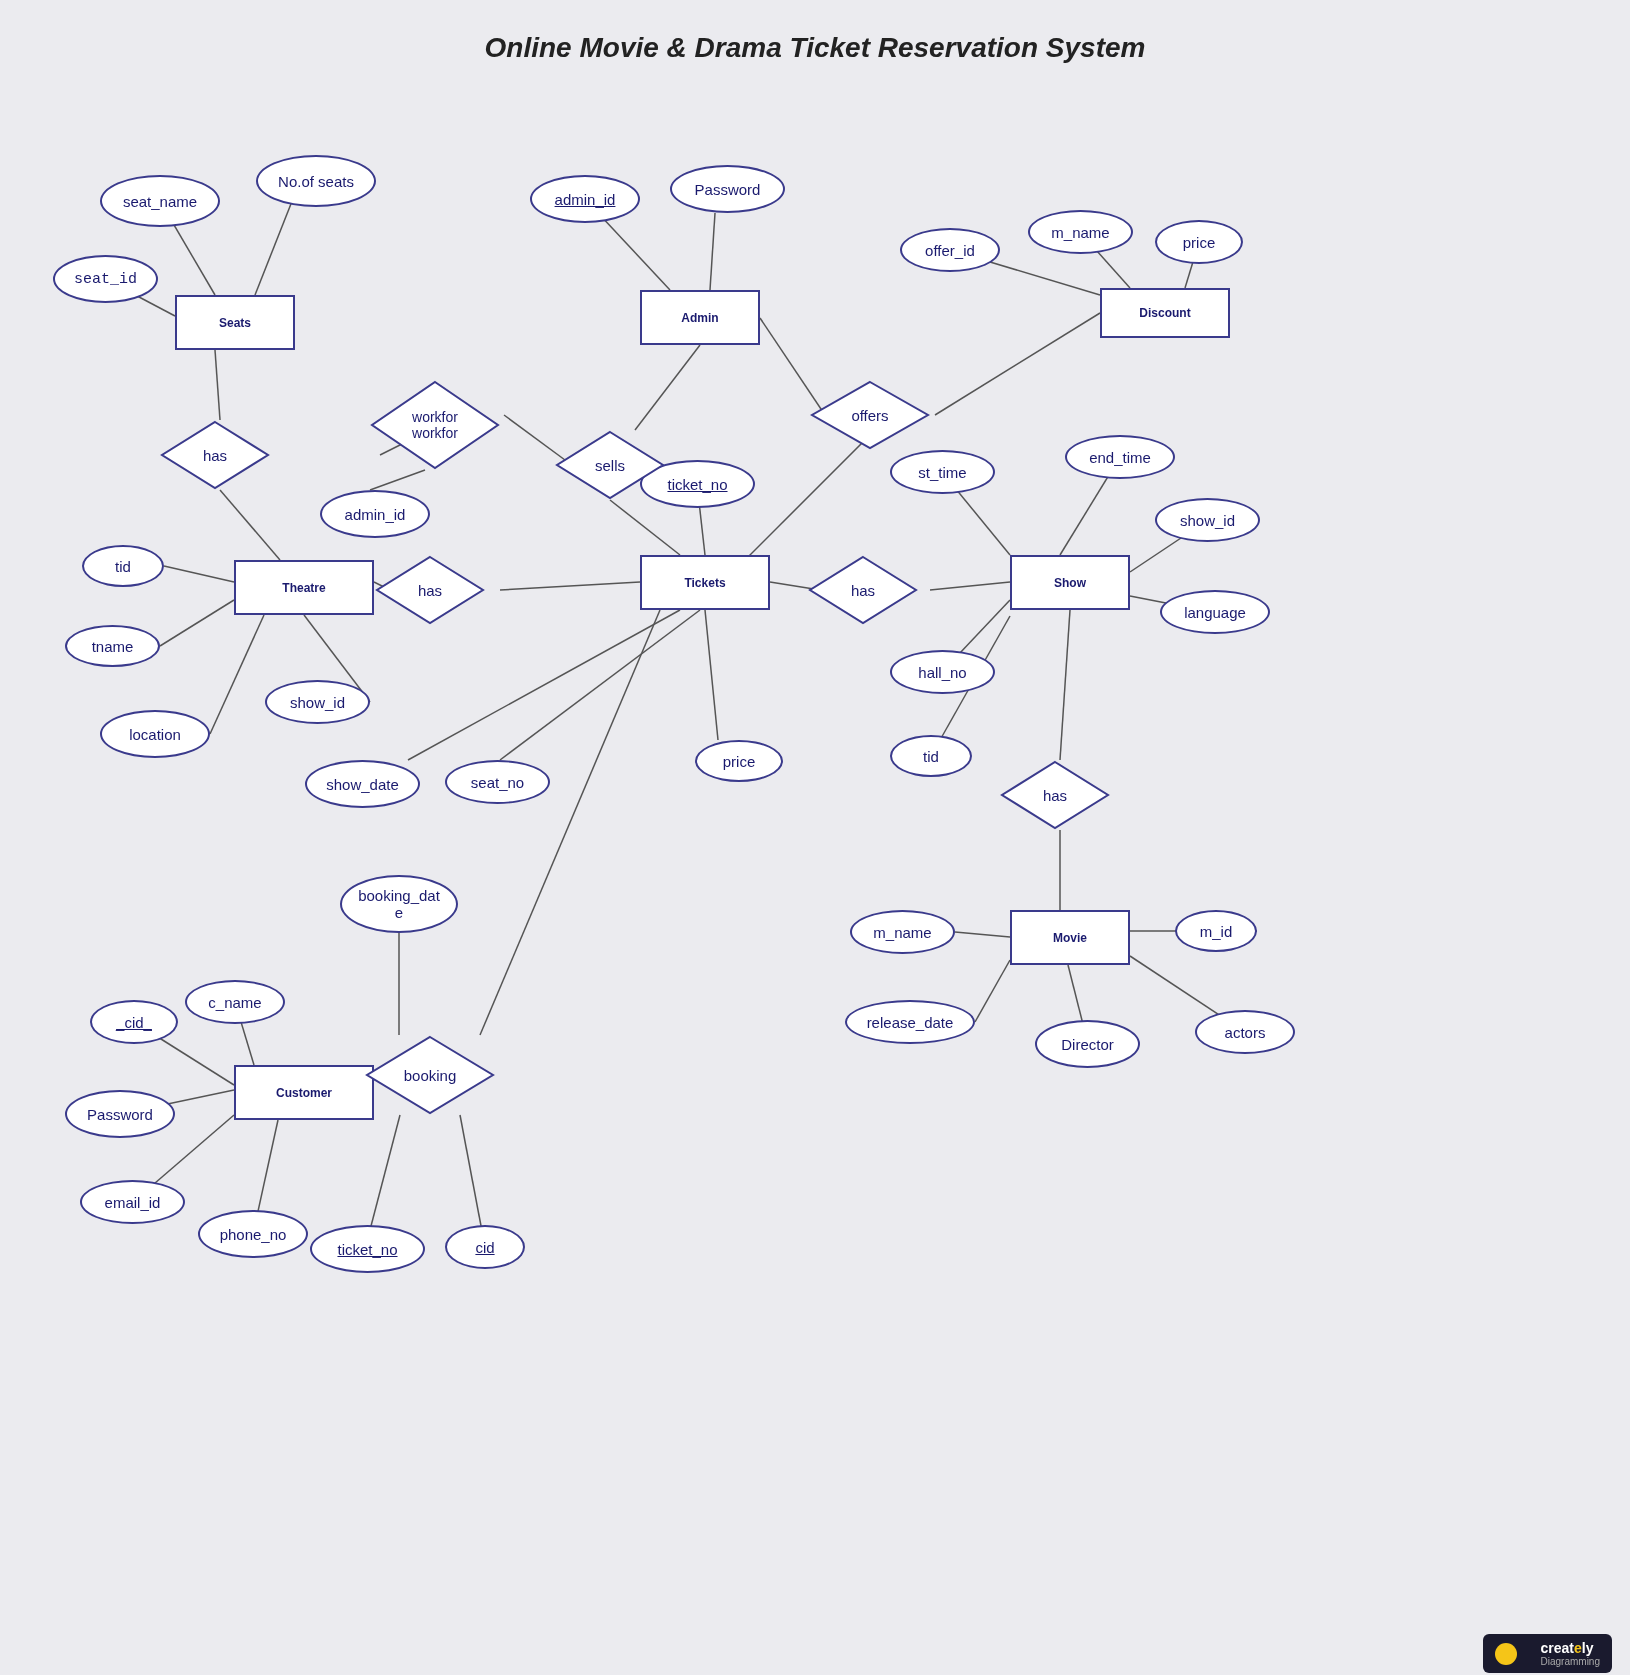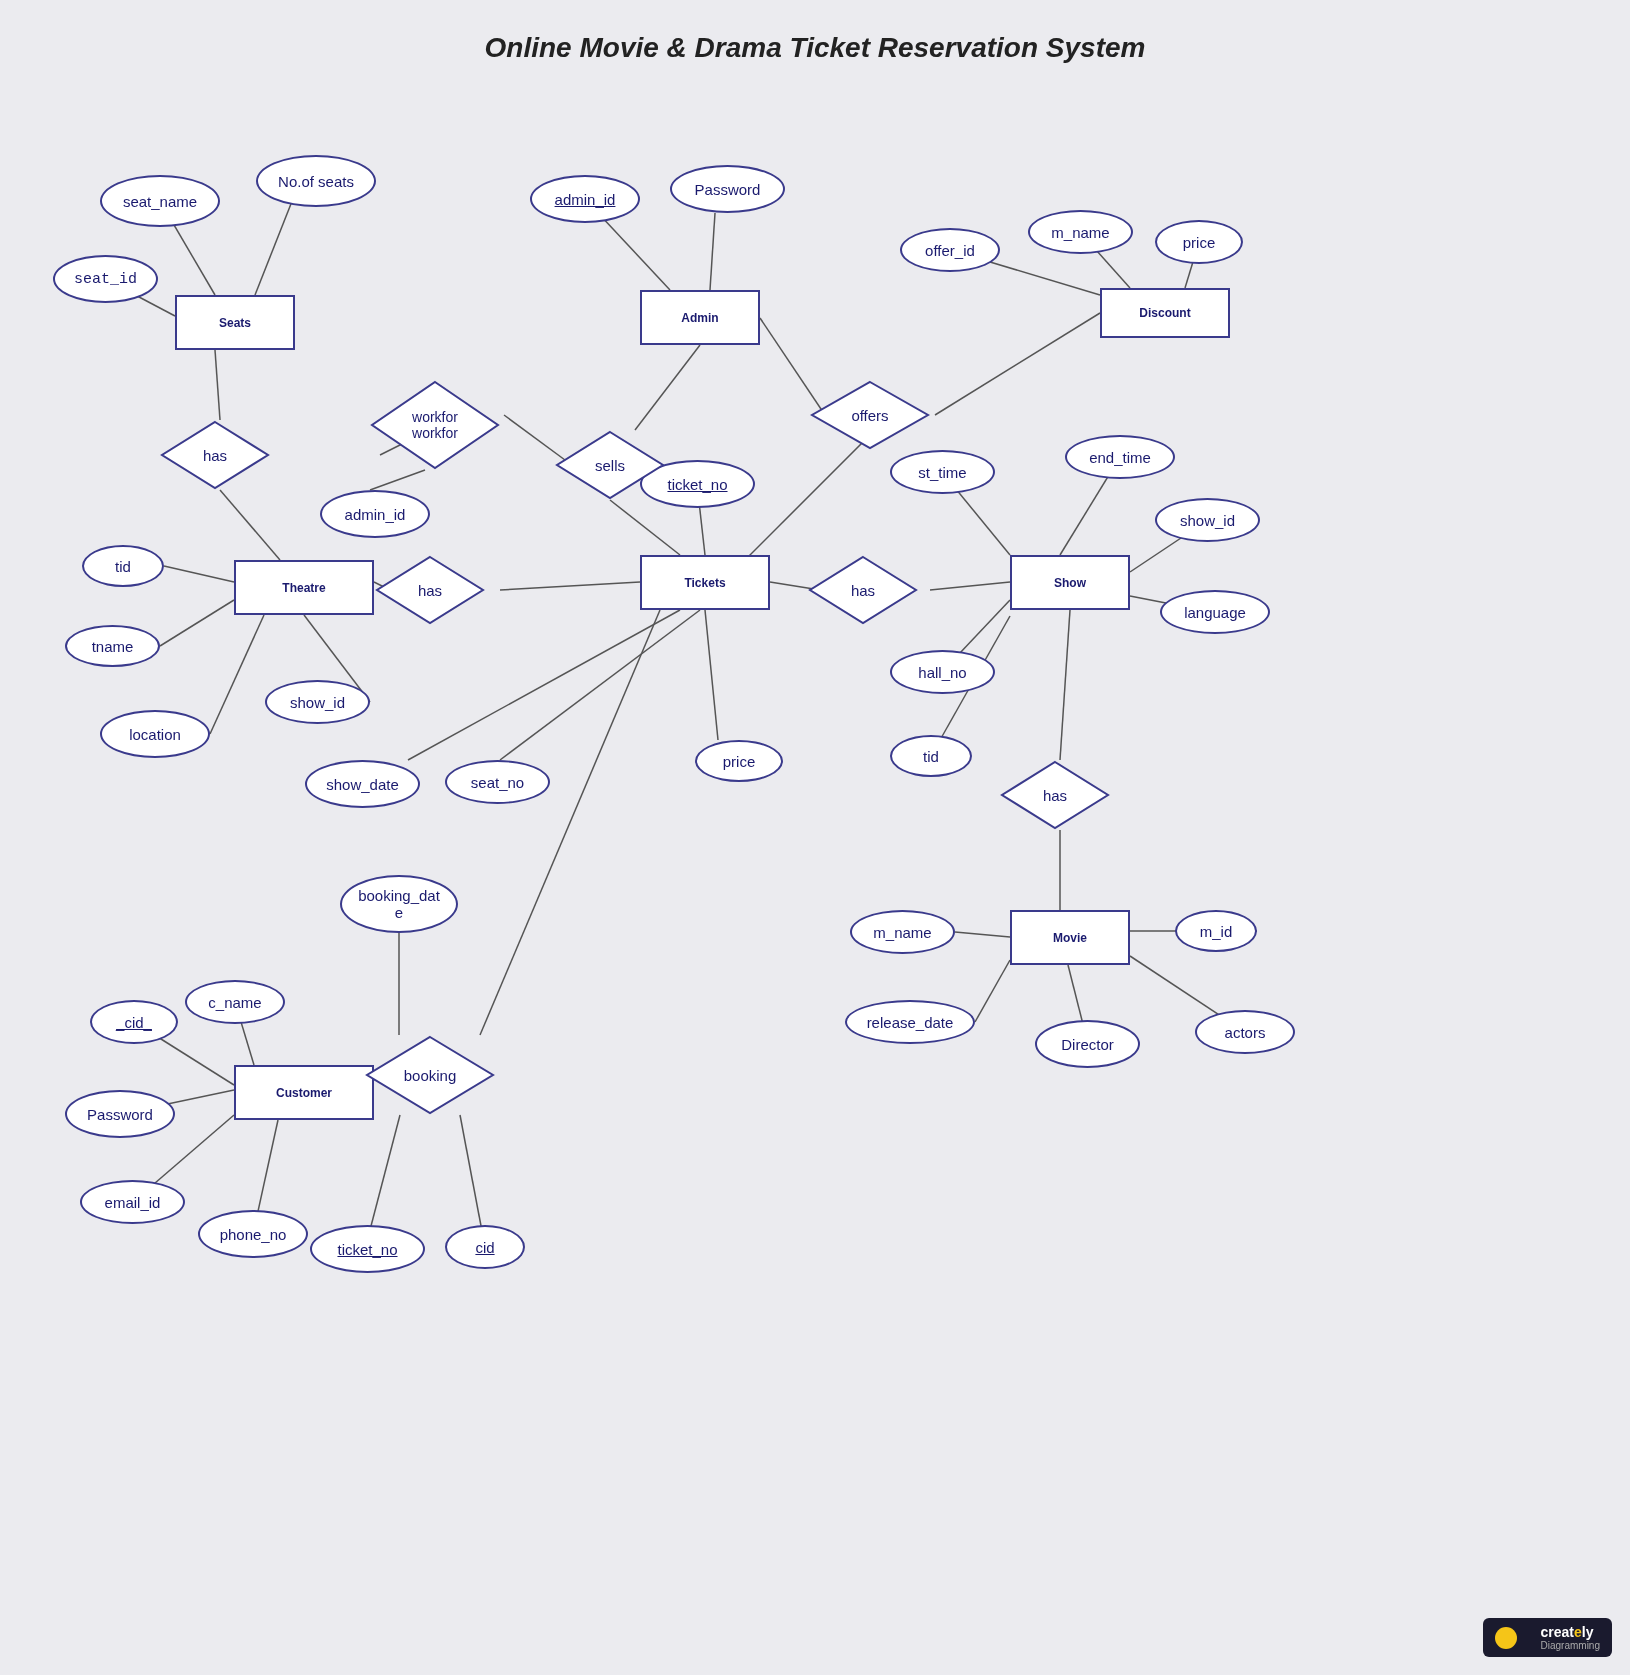--- a/index.html
+++ b/index.html
@@ -79,21 +79,21 @@
     }
     .rel span {
       position: relative;
       z-index: 1;
       text-align: center;
       font-size: 15px;
     }
     
     .creately-logo {
       position: absolute;
-      bottom: 18px;
+      bottom: 2px;
       right: 18px;
       background: #1a1a2e;
       border-radius: 6px;
       padding: 6px 12px;
       display: flex;
       align-items: center;
       gap: 24px;
     }
     .creately-logo .bulb {
       width: 22px;

